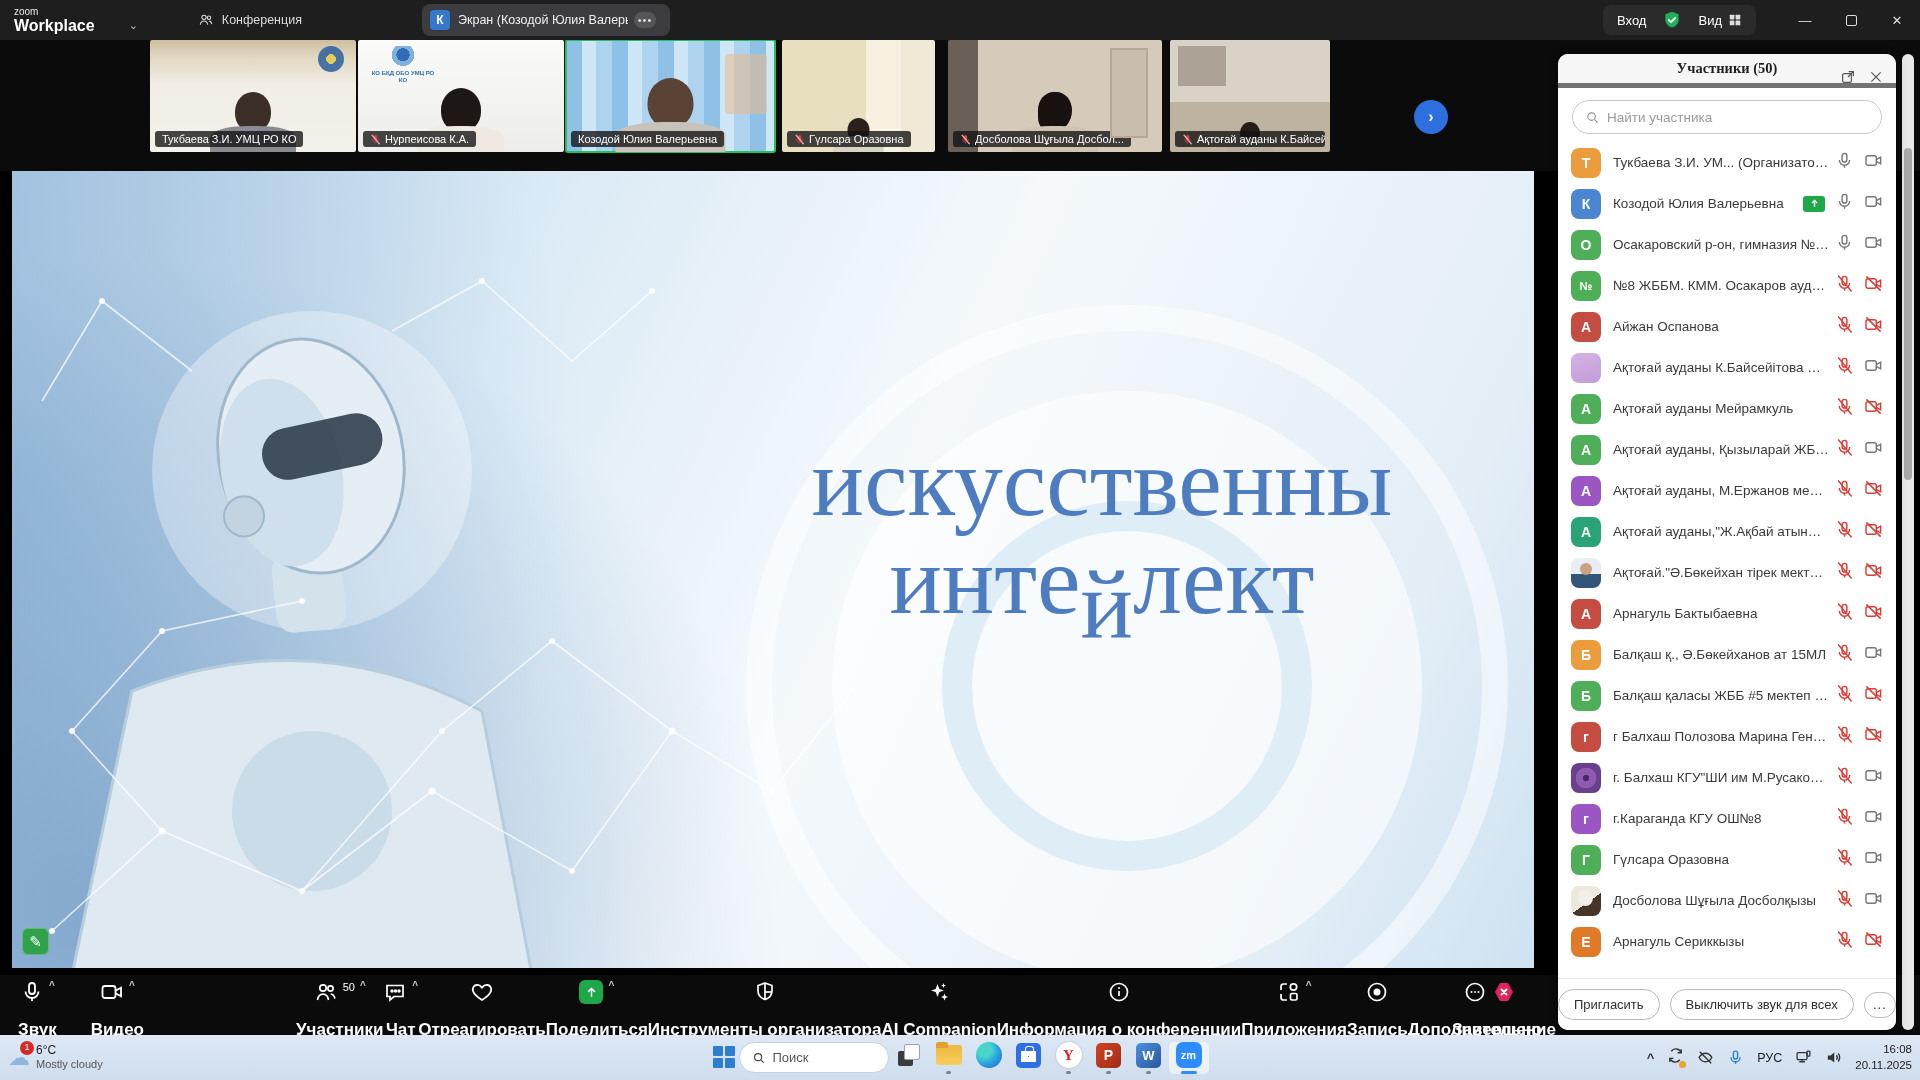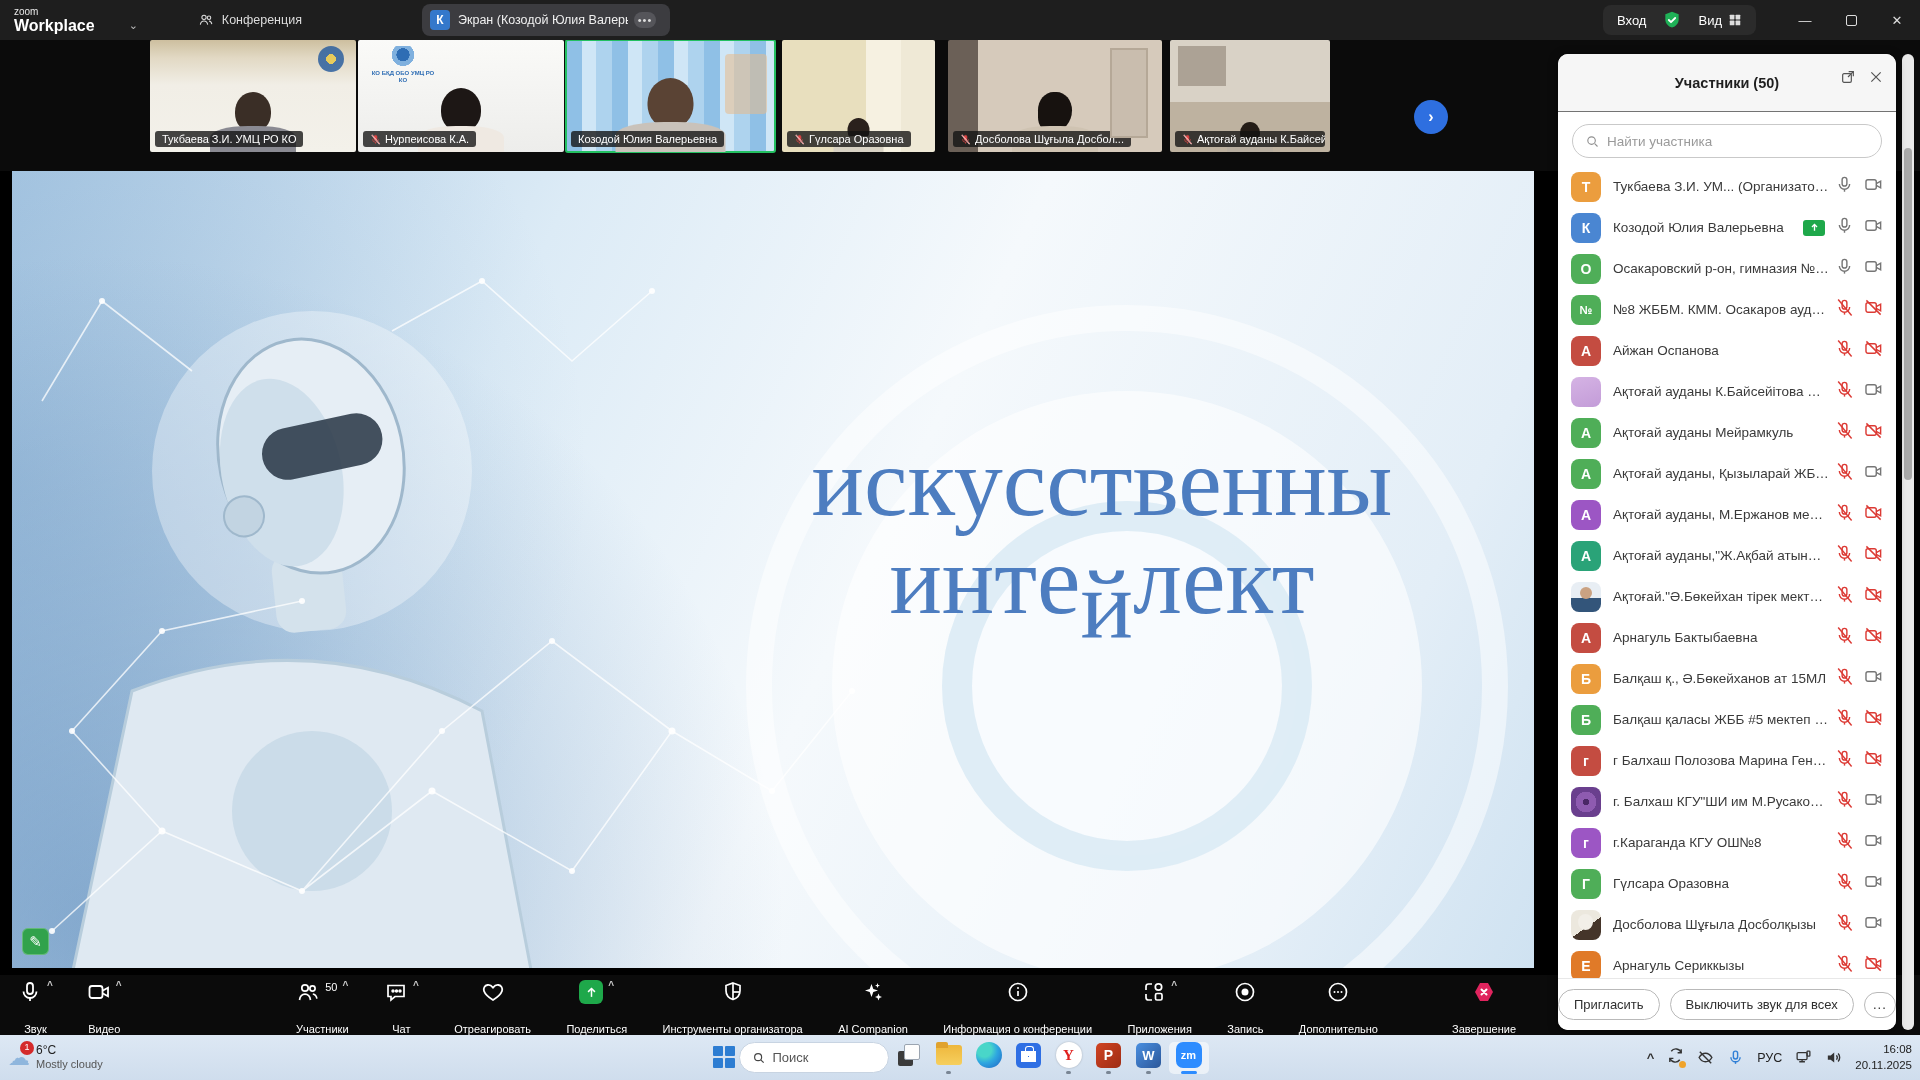--- a/index.html
+++ b/index.html
@@ -67,21 +67,21 @@
       linear-gradient(115deg,#aac9e4 0%,#dcebf6 30%,#f5f9fc 55%,#e3eef7 85%,#cfe2f1 100%); }
   #slide svg.deco { position:absolute; inset:0; }
   .slide-text { position:absolute; left:740px; top:262px; width:700px; text-align:center; z-index:5; }
   .slide-title { font-family:"Liberation Serif", serif; font-size:98px; line-height:1.0; color:#4d7dc0; }
   .slide-title .drop { display:inline-block; transform:translateY(24px); }
   .slide-sub { margin-top:38px; font-size:37px; font-weight:700; letter-spacing:7px; color:#16365f; }
   #annot-btn { position:absolute; left:22px; top:757px; width:27px; height:27px; border-radius:6px; background:#31a24c; color:#fff; display:flex; align-items:center; justify-content:center; font-size:15px; box-shadow:0 0 0 1px rgba(255,255,255,.25) inset; }
 
   
   #panel { position:absolute; left:1558px; top:54px; width:338px; height:976px; background:#fff; border-radius:10px; z-index:60; display:flex; flex-direction:column; overflow:hidden; box-shadow:0 2px 10px rgba(0,0,0,.5); }
-  .panel-header { height:58px; background:#f6f6f6; border-bottom:1px solid #737373; display:flex; align-items:center; justify-content:center; position:relative; flex:0 0 auto; }
+  .panel-header { height:34px; background:#f6f6f6; border-bottom:5px solid #737373; display:flex; align-items:center; justify-content:center; position:relative; flex:0 0 auto;font-family:Liberation Serif, serif; }
   .panel-title { font-size:14.5px; font-weight:700; color:#1f1f1f; }
   .panel-hicons { position:absolute; right:12px; top:0; height:46px; display:flex; align-items:center; gap:12px; color:#555; }
   .panel-hicons svg { width:16px; height:16px; stroke:#555; fill:none; stroke-width:1.8; }
   .search-wrap { padding:12px 14px 8px; flex:0 0 auto; }
   .search-box { height:34px; border:1px solid #c9c9c9; border-radius:17px; display:flex; align-items:center; padding:0 12px; gap:7px; color:#9a9a9a; font-size:13.5px; }
   .search-box svg { width:15px; height:15px; stroke:#8f8f8f; fill:none; stroke-width:1.8; }
   #plist { flex:1 1 auto; overflow:hidden; }
   .prow { height:41px; display:flex; align-items:center; padding:0 13px; }
   .pav { width:30px; height:30px; border-radius:8px; color:#fff; font-weight:700; font-size:14px; display:flex; align-items:center; justify-content:center; flex:0 0 auto; }
   .pav.small-f { font-size:11.5px; }
@@ -106,21 +106,21 @@
   
   #toolbar { position:absolute; left:0; top:975px; width:1920px; height:60px; background:#0b0b0b; z-index:20; }
   .tb-left { position:absolute; left:18px; top:0; height:60px; display:flex; gap:34px; }
   .tb-center { position:absolute; left:296px; top:0; width:1082px; height:60px; display:flex; justify-content:space-between; }
   .tb-endgrp { position:absolute; left:1452px; top:0; height:60px; display:flex; }
   .tbtn { display:flex; flex-direction:column; align-items:center; justify-content:flex-start; padding-top:5px; color:#fff; }
   .tico { height:28px; display:flex; align-items:flex-start; justify-content:center; gap:5px; }
   .tico svg { width:24px; height:24px; color:#fff; }
   .tbadge { font-size:11px; color:#fff; margin-top:1px; }
   .chev { font-size:10px; color:#c9c9c9; margin-top:0; font-weight:700; }
-  .tlabel { font-size:11px; color:#fff; margin-top:16px; white-space:nowrap; }
+  .tlabel { font-size:17px; color:#fff; margin-top:16px; white-space:nowrap;font-weight:bold; }
   .share-tile { width:24px; height:24px; background:#1ea84a; border-radius:6px; display:flex; align-items:center; justify-content:center; }
   .share-tile svg { width:15px; height:15px; color:#fff; }
 
   
   #taskbar { position:absolute; left:0; top:1035px; width:1920px; height:45px; background:linear-gradient(180deg,#dde8f4,#cfdded); z-index:80; display:flex; align-items:center; }
   .weather { position:absolute; left:8px; top:0; height:45px; display:flex; align-items:center; gap:6px; }
   .wcloud { position:relative; font-size:22px; color:#8fb6dd; line-height:1; }
   .wbadge { position:absolute; top:-6px; right:-4px; min-width:14px; height:14px; border-radius:7px; background:#d42a2a; color:#fff; font-size:9px; display:flex; align-items:center; justify-content:center; padding:0 3px; }
   .wtxt { display:flex; flex-direction:column; line-height:1.25; }
   .wtemp { font-size:12px; color:#222; } .wdesc { font-size:11px; color:#555; }

